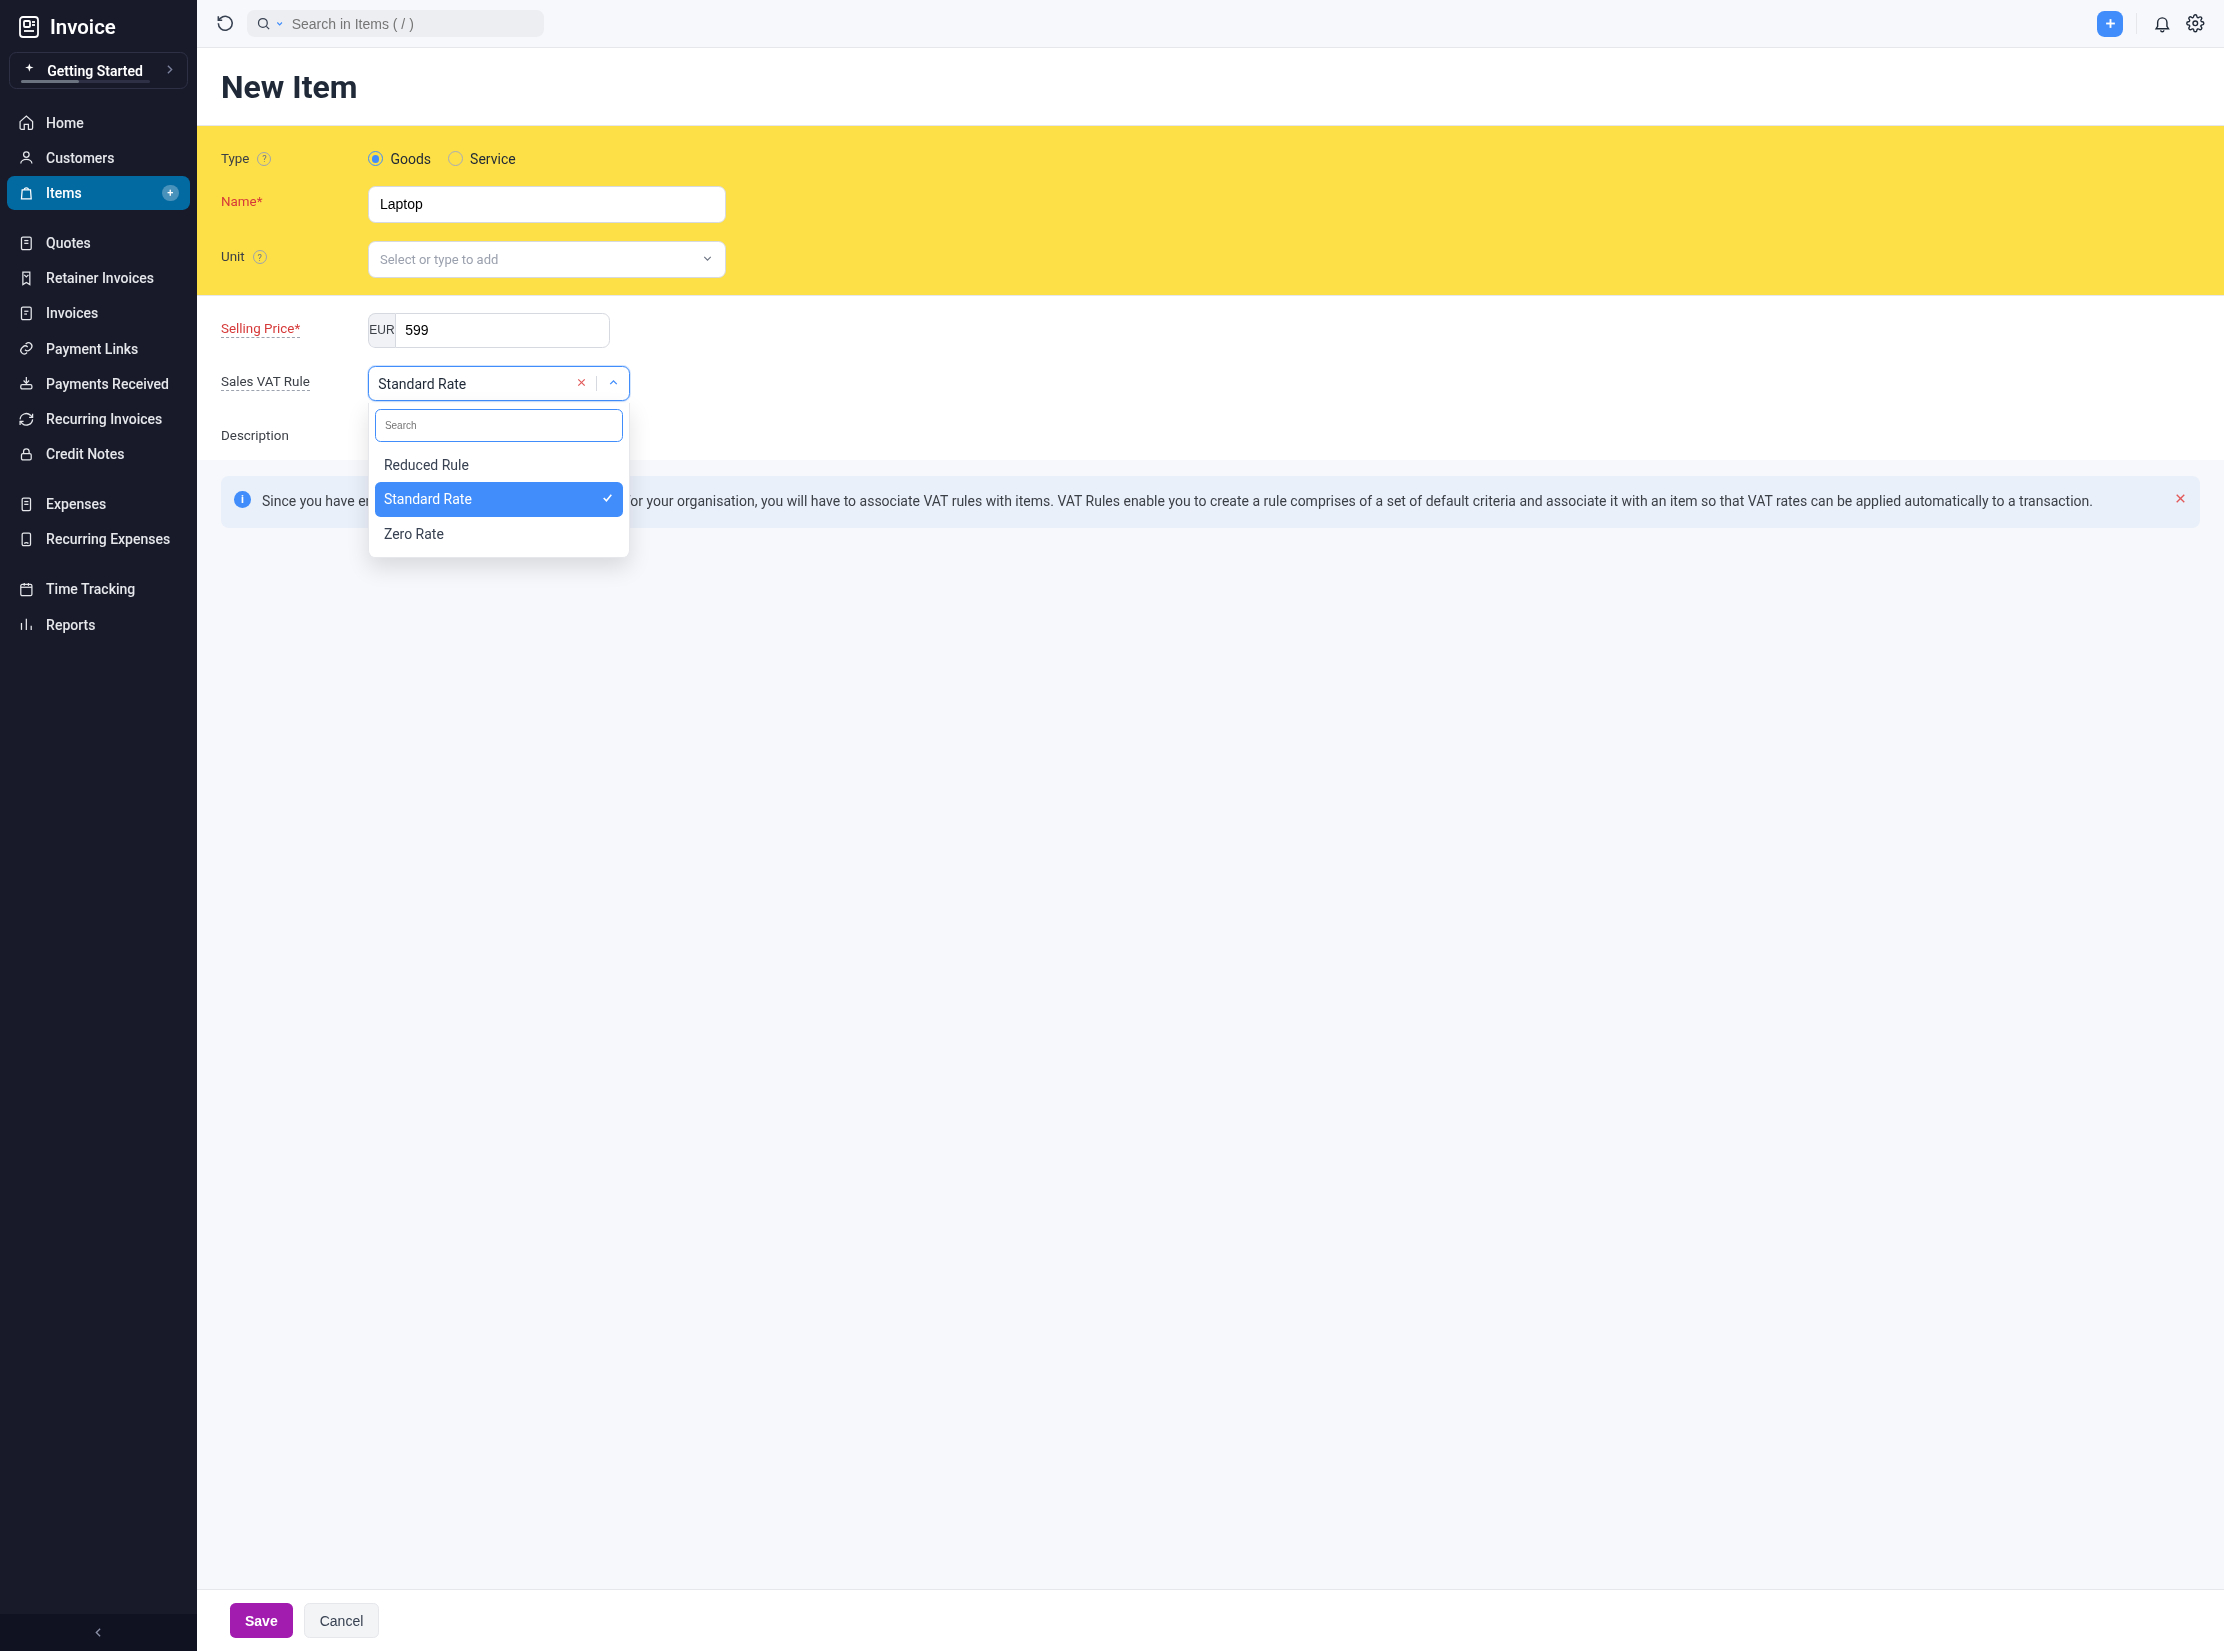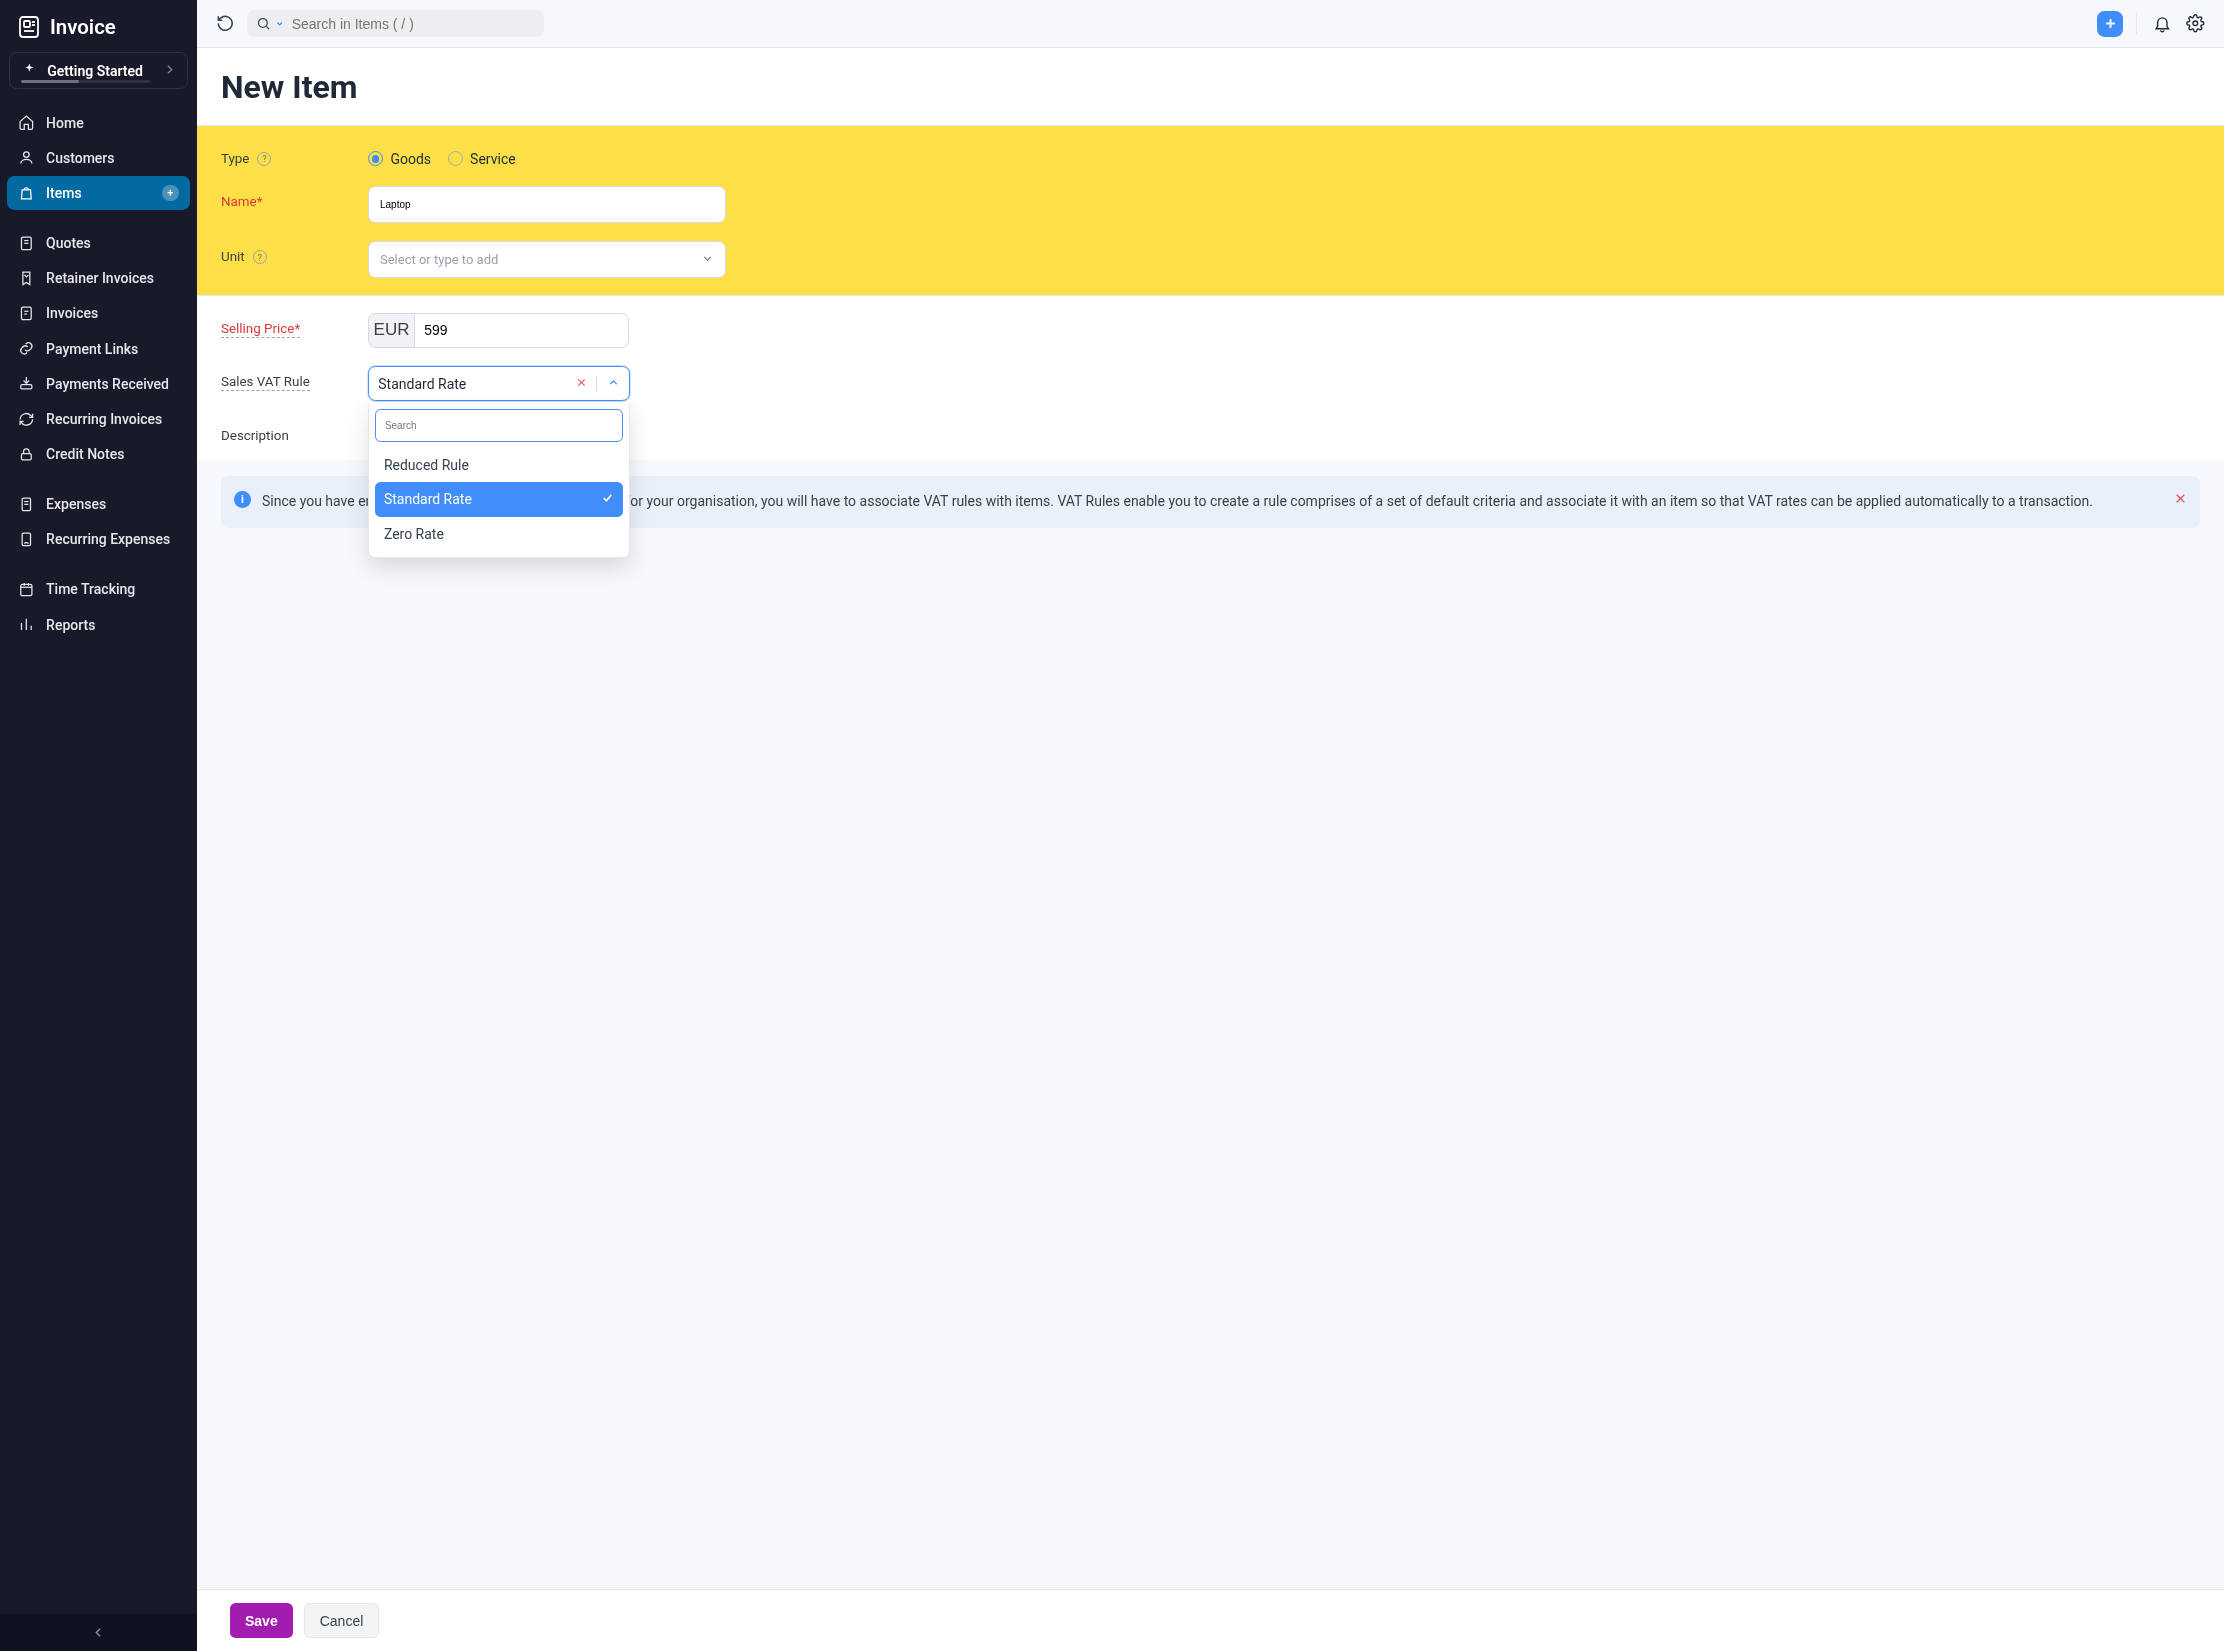--- a/index.html
+++ b/index.html
@@ -86,26 +86,26 @@
   .req .label-text { color:#d63939; }
   .dotted .label-text { border-bottom:0.9px dashed #9ca3af; padding-bottom:0.9px; }
   .help-q { display:inline-flex; width:14px; height:14px; border:0.9px solid #9ca3af; border-radius:50%; font-size:9.3px; align-items:center; justify-content:center; color:#6b7280; margin-left:4.6px; position:relative; top:-0.9px;}
 
   .radio-row { display:flex; align-items:center; gap:16.7px; padding-top:8.3px;}
   .radio { display:flex; align-items:center; gap:7.4px; cursor:pointer; font-size:14px;}
   .radio .ring { width:15px; height:15px; border-radius:50%; border:1.9px solid #a7acb8; display:flex; align-items:center; justify-content:center;}
   .radio.checked .ring { border-color:#408dfb;}
   .radio.checked .ring::after{ content:""; width:7.4px; height:7.4px; border-radius:50%; background:#408dfb; display:block;}
 
-  .text-input { width:358px; height:37px; border:0.9px solid #d6d9e0; border-radius:7.4px; padding:0 11px; font-size:10px; outline:none; background:#fff;}
+  .text-input { width:358px; height:37px; border:0.9px solid #d6d9e0; border-radius:7.4px; padding:0 11px; font-size:14px; outline:none; background:#fff;}
 
   .select-like { width:358px; height:37px; border:0.9px solid #d6d9e0; border-radius:7.4px; background:#fff; display:flex; align-items:center; padding:0 11px; cursor:pointer; color:#9aa0ad;}
   .select-like .chev { margin-left:auto; color:#6b7280; }
 
-  .price-row input.currency { width:46px; height:35px; border:0.9px solid #d6d9e0; border-right:0; border-radius:7.4px 0 0 7.4px; background:#f0f2f6; text-align:center; font-size:17px; color:#3b3f46;}
+  .price-row input.currency { width:27px; height:35px; border:0.9px solid #d6d9e0; border-right:0; border-radius:7.4px 0 0 7.4px; background:#f0f2f6; text-align:center; font-size:12px; color:#3b3f46;}
   .price-row input.amount { width:215px; height:35px; border:0.9px solid #d6d9e0; border-radius:0 7.4px 7.4px 0; padding:0 9.3px; font-size:14px;}
 
   .vat-wrap { position:relative; }
   .vat-select { width:262px; height:35px; border:0.9px solid #408dfb; border-radius:7.4px; background:#fff; display:flex; align-items:center; padding:0 9.3px; box-shadow: 0 0 0 0.9px rgba(64,141,251,0.25);}
   .vat-select .label { font-size:14px; color:#1f2937; }
   .vat-select .clear { margin-left:auto; color:#e25858; font-weight:700; padding:0 9.3px; cursor:pointer; border-right:0.9px solid #d6d9e0;}
   .vat-select .caret { padding-left:9.3px; color:#408dfb; cursor:pointer;}
   .dropdown {
     position:absolute; top:37px; left:0; width:262px; background:#fff; border:0.9px solid #e5e7eb; border-top:0;
     border-radius:0 0 7.4px 7.4px; box-shadow: 0 9.3px 22px rgba(0,0,0,0.12); z-index:50; padding:5.6px;

